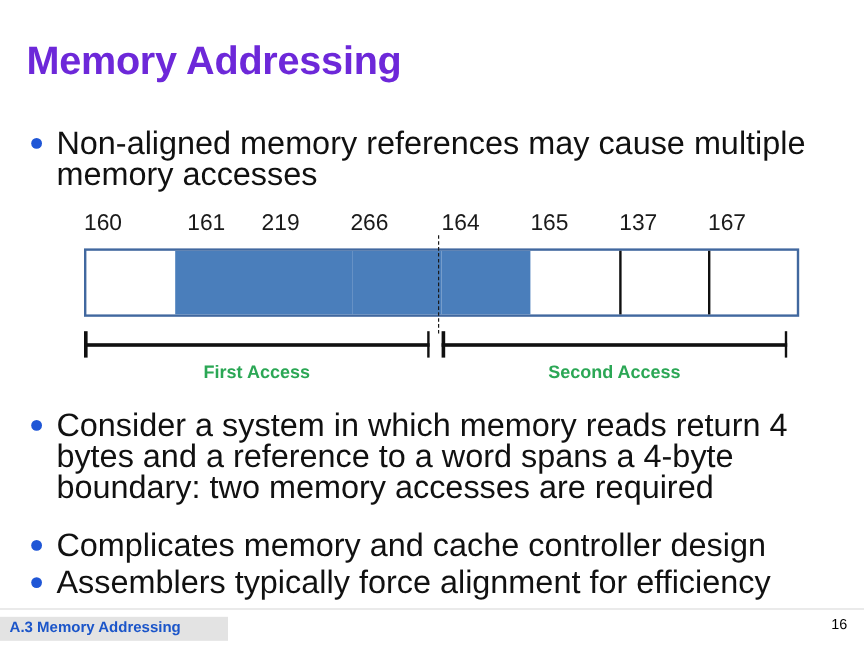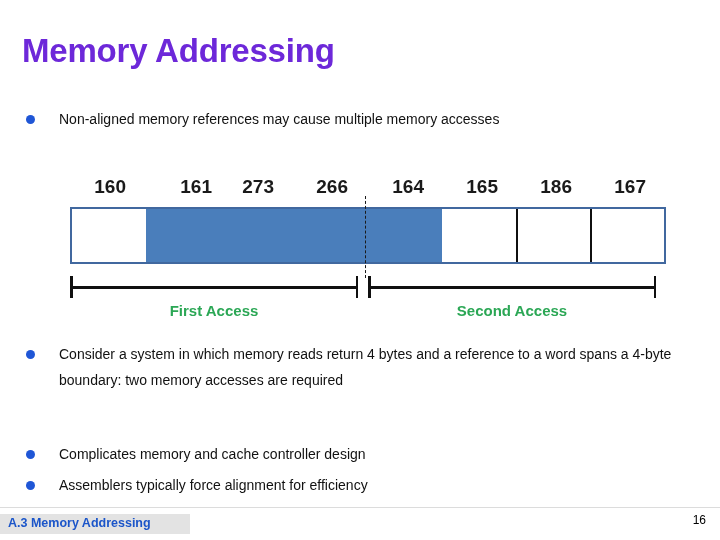--- a/index.html
+++ b/index.html
@@ -37,24 +37,23 @@
   .bullet-dot {
     width: 9px;
     height: 9px;
     border-radius: 50%;
     background: #1F56D6;
     flex: 0 0 auto;
     margin-top: 9px;
     margin-right: 12px;
   }
   .bullet-text {
-    font-size: 14px;
+    font-size: 27px;
     line-height: 26px;
     color: #111111;
-    margin-left: 12px;
   }
 
   #bullet-1 { left: 26px; top: 106px; width: 650px; }
   #bullet-2 { left: 26px; top: 341px; width: 680px; }
   #bullet-3 { left: 26px; top: 441px; width: 660px; }
   #bullet-4 { left: 26px; top: 472px; width: 660px; }
 
   
   .diagram {
     position: absolute;
@@ -69,23 +68,22 @@
     left: 0;
     top: 0;
     width: 608px;
     height: 28px;
   }
   .addr-label {
     position: absolute;
     top: 0;
     font-size: 19px;
     color: #1a1a1a;
-    text-align: right;
+    text-align: left;
     width: 56px;
-    font-weight: bold;
   }
 
   .mem-box {
     position: absolute;
     left: 10px;
     top: 31px;
     width: 596px;
     height: 57px;
     border: 2px solid #41689F;
     box-sizing: border-box;
@@ -189,25 +187,25 @@
 <div class="bullet-row" id="bullet-1">
   <span class="bullet-dot"></span>
   <span class="bullet-text">Non-aligned memory references may cause multiple memory accesses</span>
 </div>
 
 <div class="diagram">
 
   <div class="addr-labels">
     <div class="addr-label" style="left:10px">160</div>
     <div class="addr-label" style="left:96px">161</div>
-    <div class="addr-label" style="left:158px">273</div>
+    <div class="addr-label" style="left:158px">219</div>
     <div class="addr-label" style="left:232px">266</div>
     <div class="addr-label" style="left:308px">164</div>
     <div class="addr-label" style="left:382px">165</div>
-    <div class="addr-label" style="left:456px">186</div>
+    <div class="addr-label" style="left:456px">137</div>
     <div class="addr-label" style="left:530px">167</div>
   </div>
 
   <div class="mem-box">
     <div class="mem-cell" style="left:0px;   width:74px;"></div>
     <div class="mem-cell filled" style="left:74px;  width:74px;"></div>
     <div class="mem-cell filled" style="left:148px; width:74px;"></div>
     <div class="mem-cell filled" style="left:222px; width:74px;"></div>
     <div class="mem-cell filled" style="left:296px; width:74px;"></div>
     <div class="mem-cell" style="left:370px; width:74px;"></div>

